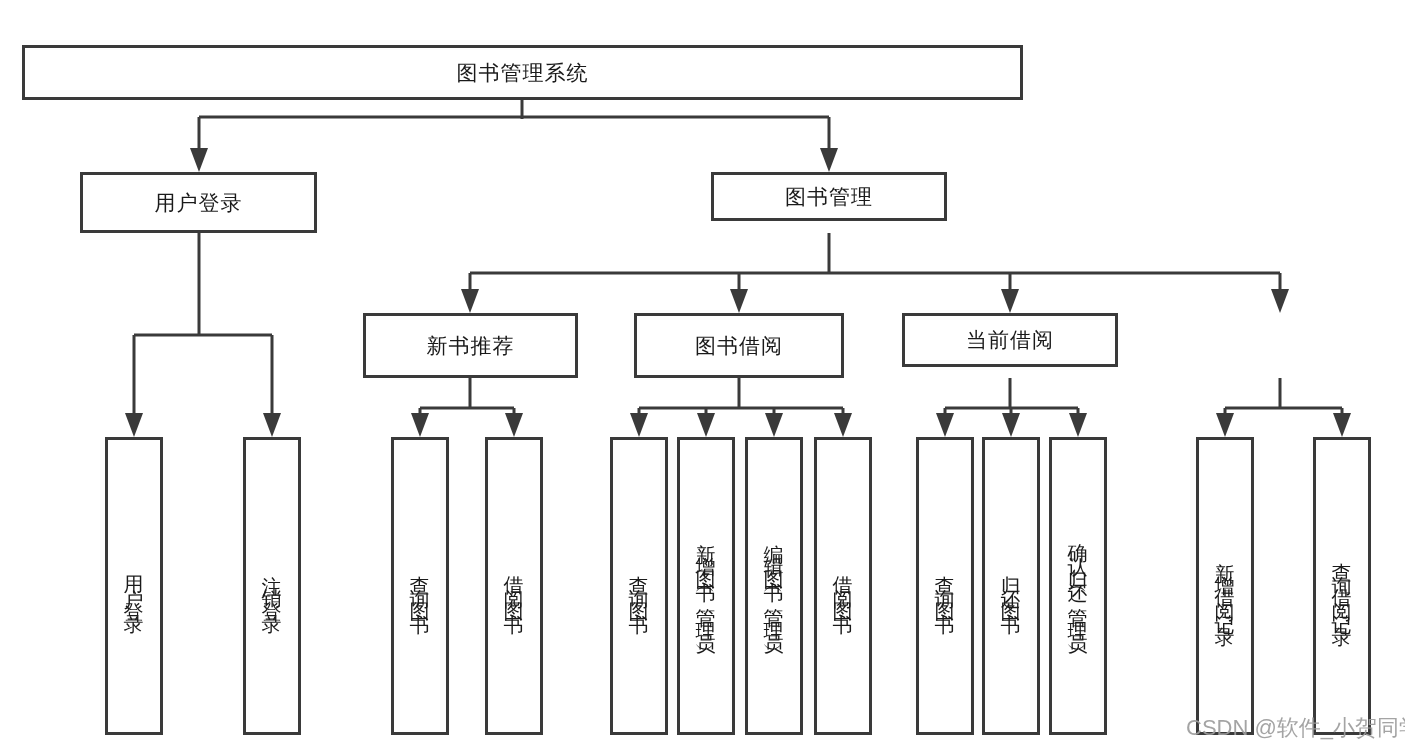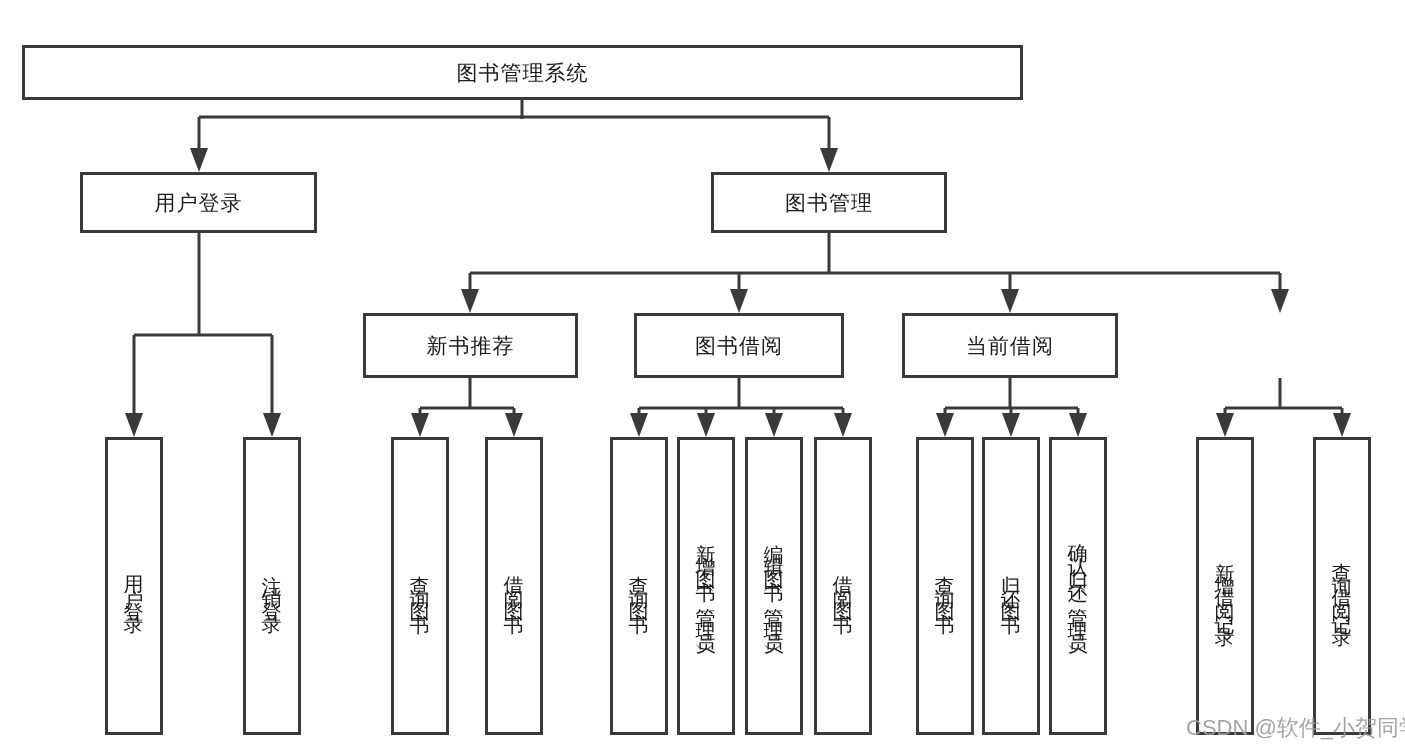--- a/index.html
+++ b/index.html
@@ -14,25 +14,25 @@
          justify-content: center; color: #1a1a1a; }
   .h-box span { font-size: 21px; letter-spacing: 1px; white-space: nowrap; }
   .v-box span { writing-mode: vertical-rl; text-orientation: mixed;
                 font-size: 20px; letter-spacing: 13px; line-height: 1;
                 white-space: nowrap; }
 
   
   .n-root  { left: 22px;  top: 25px;  width: 1001px; height: 55px; margin-top: 20px; }
   
   .n-login { left: 80px;  top: 172px; width: 237px;  height: 61px; }
-  .n-mgmt  { left: 711px; top: 172px; width: 236px;  height: 61px; }
+  .n-mgmt  { left: 711px; top: 172px; width: 236px;  height: 49px; }
   
   .n-nbr { left: 363px;  top: 313px; width: 215px; height: 65px; }
   .n-bb  { left: 634px;  top: 313px; width: 210px; height: 65px; }
-  .n-cb  { left: 902px;  top: 313px; width: 216px; height: 65px; }
+  .n-cb  { left: 902px;  top: 313px; width: 216px; height: 54px; }
   .n-br  { left: 1173px; top: 313px; width: 214px; height: 65px; }
   
   .leaf { top: 437px; width: 58px; height: 298px; }
   .l-login1 { left: 105px; }  .l-login2 { left: 243px; }
   .l-nbr1 { left: 391px; }    .l-nbr2 { left: 485px; }
   .l-bb1 { left: 610px; }     .l-bb2 { left: 677px; }
   .l-bb3 { left: 745px; }     .l-bb4 { left: 814px; }
   .l-cb1 { left: 916px; }     .l-cb2 { left: 982px; }
   .l-cb3 { left: 1049px; }
   .l-br1 { left: 1196px; }    .l-br2 { left: 1313px; }

